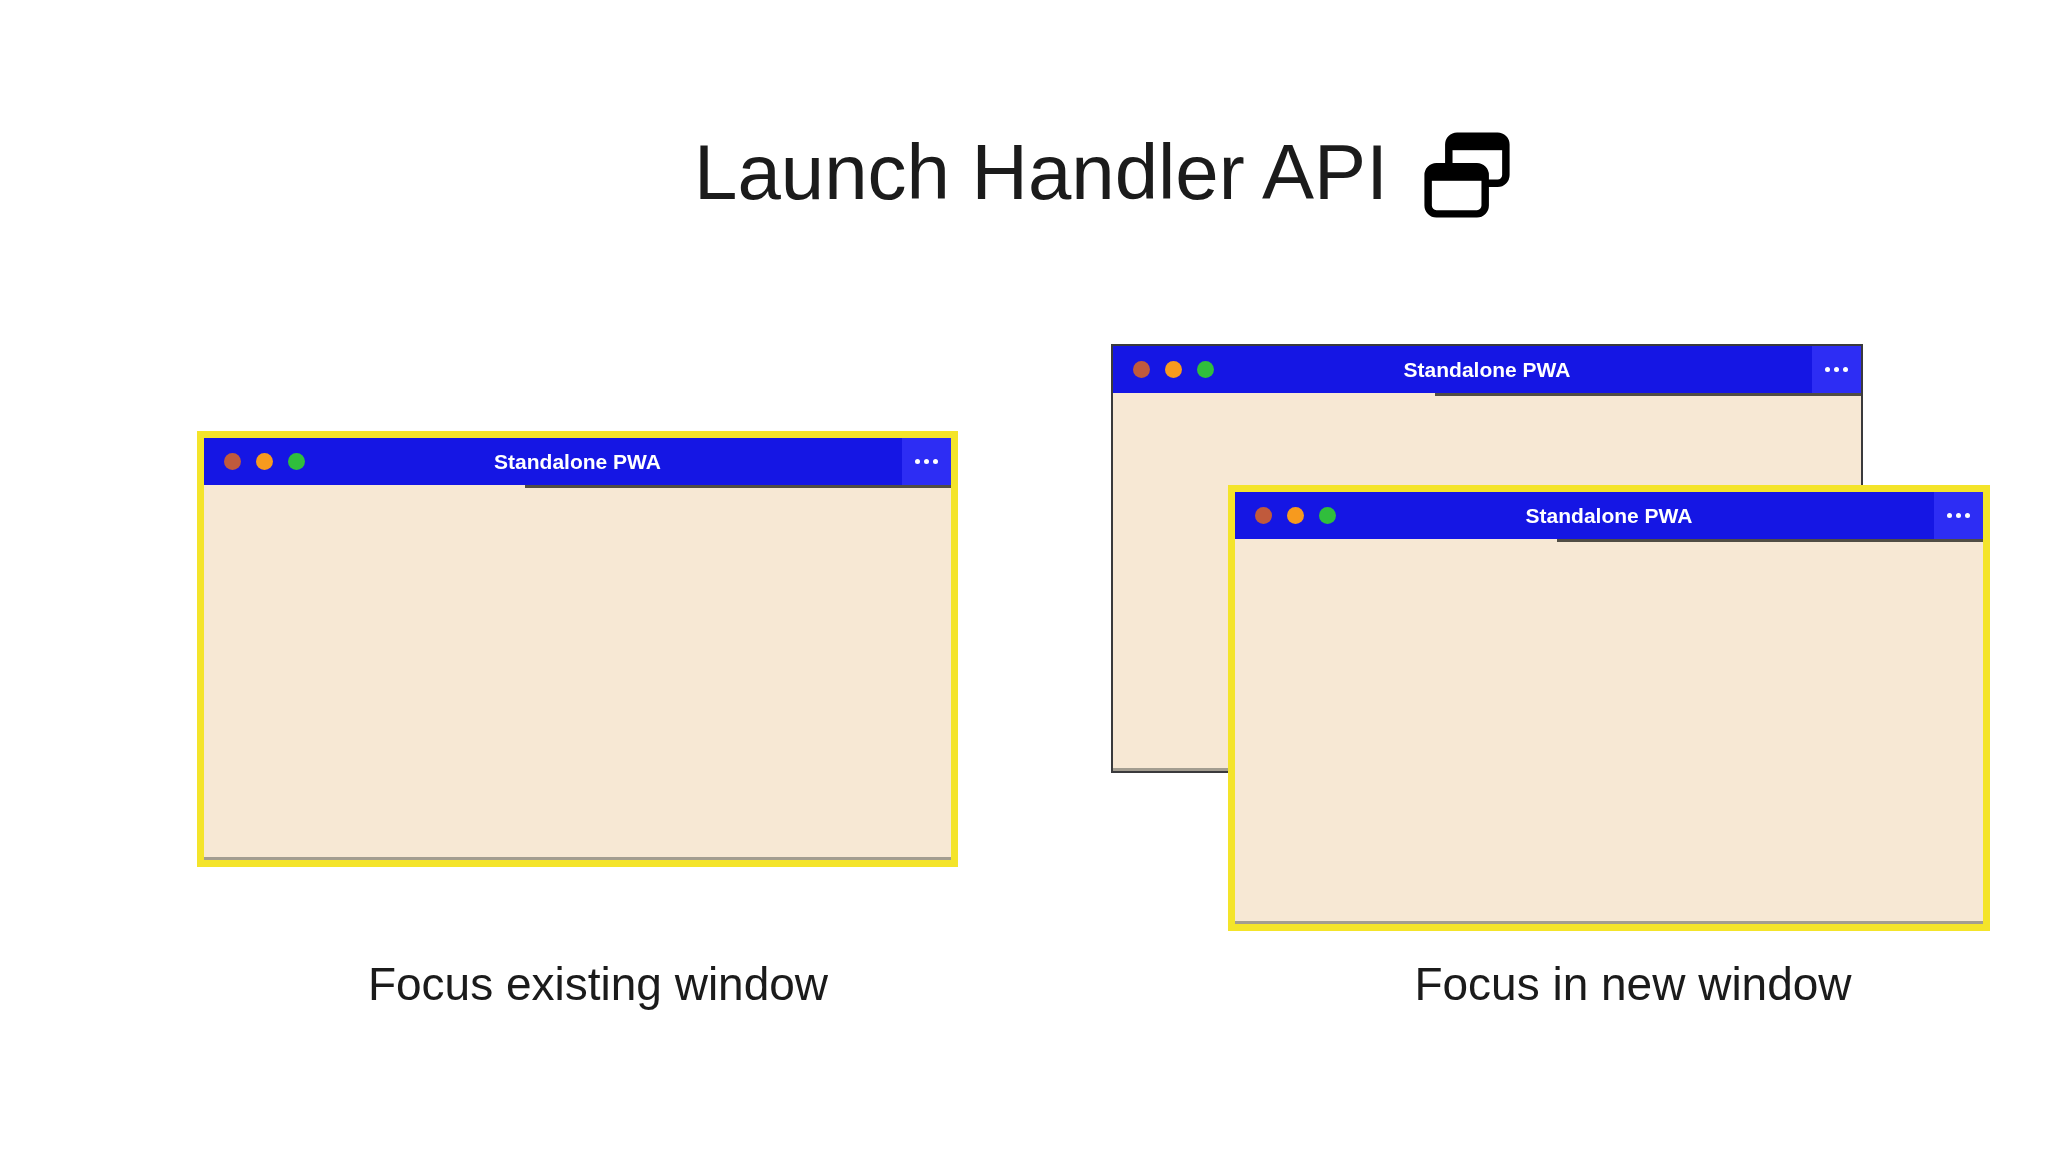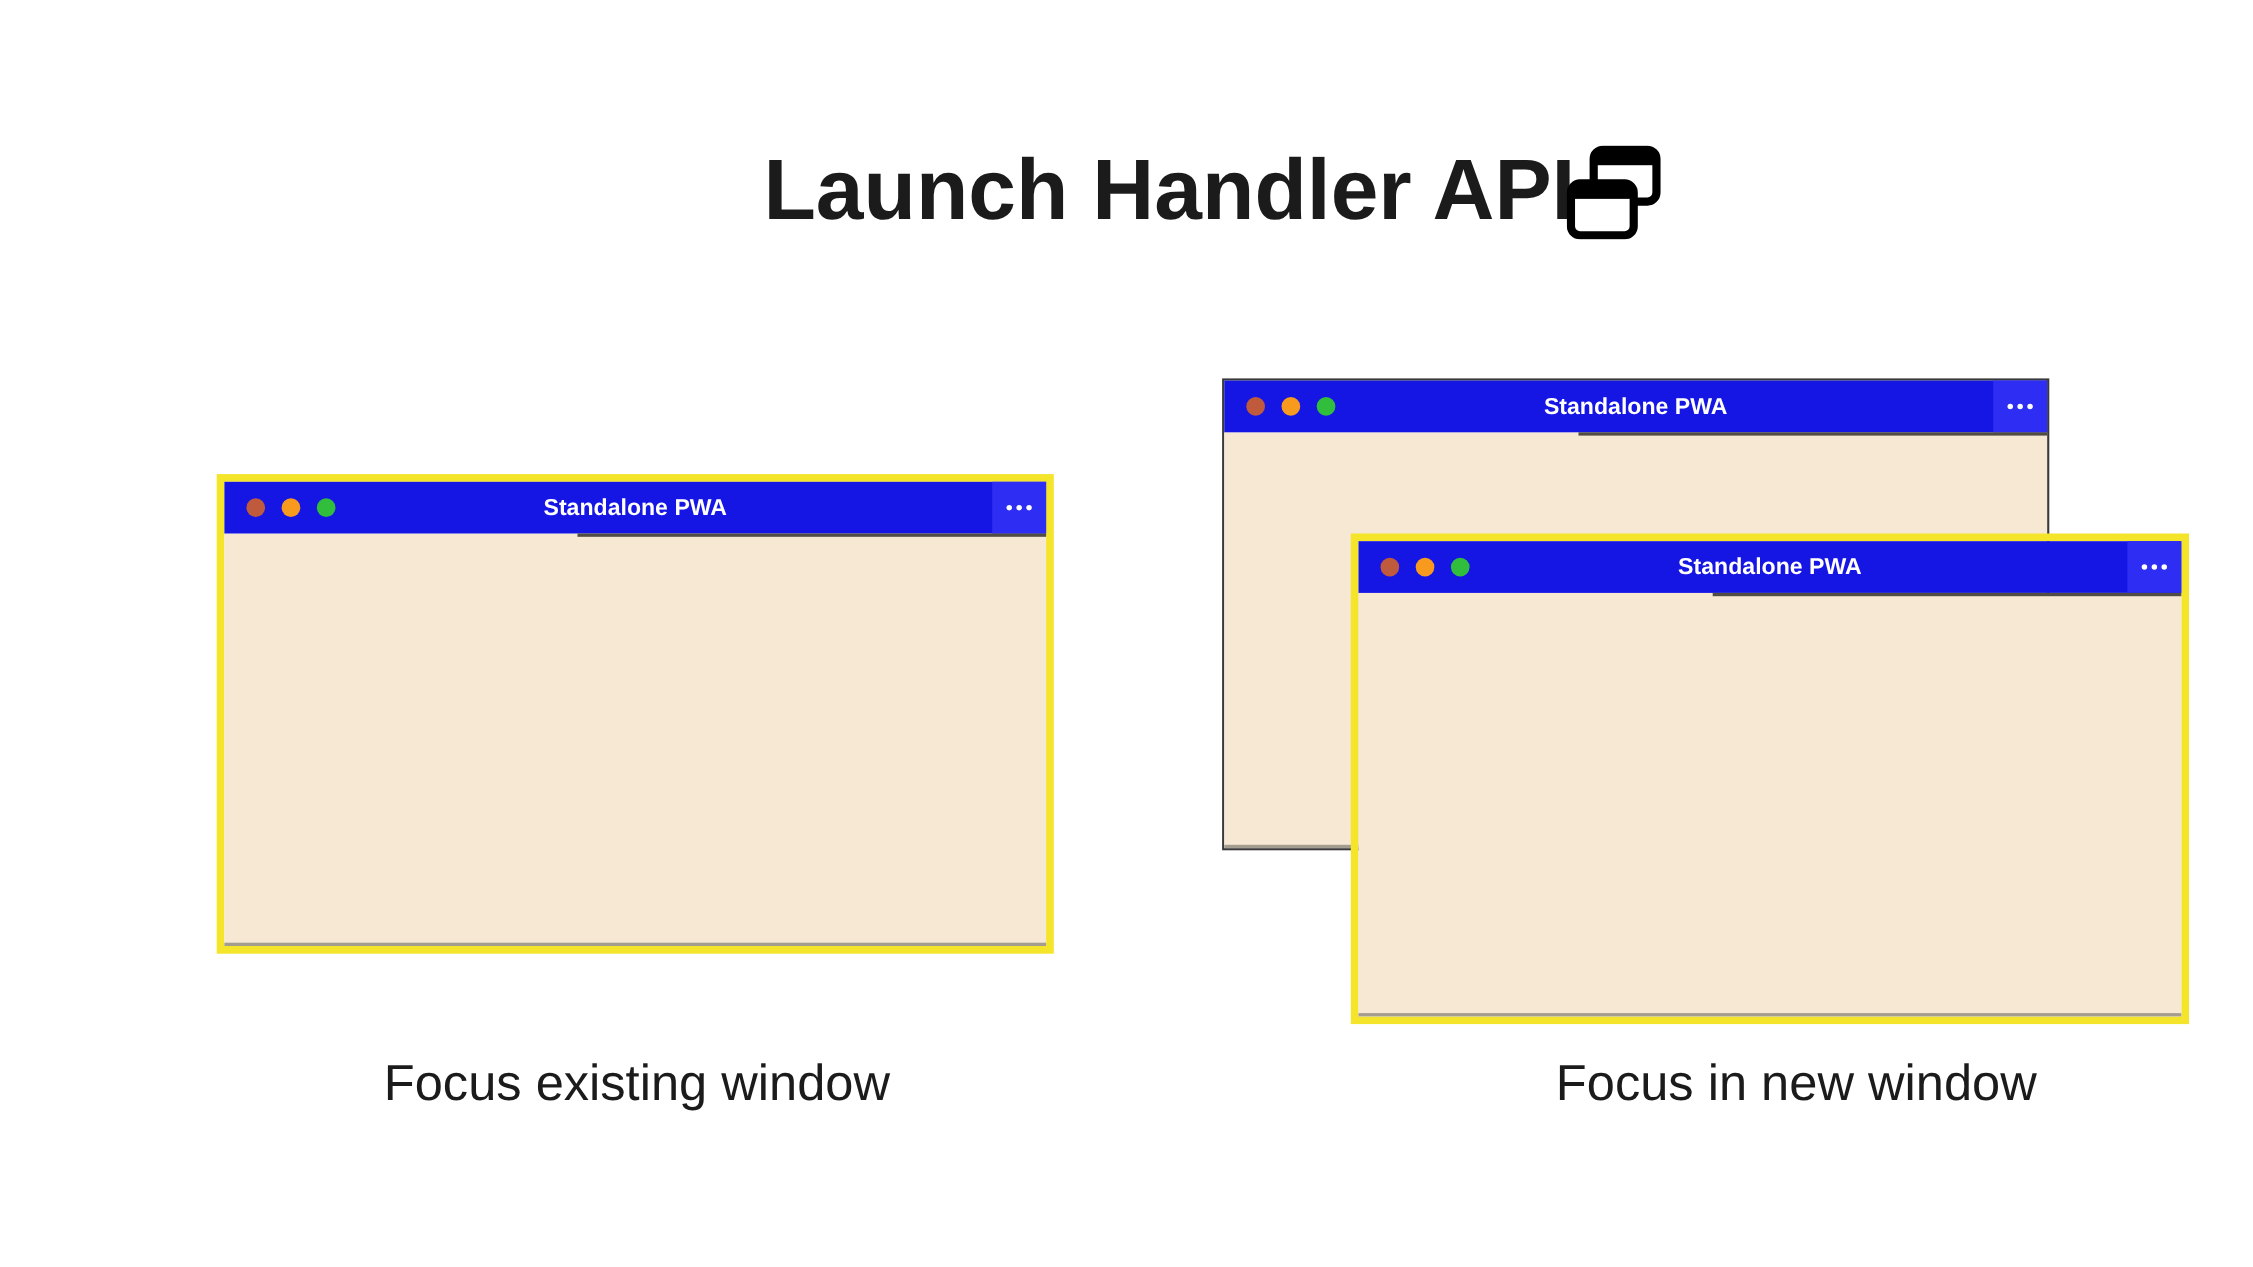--- a/index.html
+++ b/index.html
@@ -8,21 +8,21 @@
     width:2048px;height:1152px;
     background:#ffffff;
     font-family:"Liberation Sans", sans-serif;
     overflow:hidden;
   }
 
   
   .page-title{
     position:absolute;left:694px;top:133px;
     margin:0;
-    font-size:78px;font-weight:700;line-height:1;
+    font-size:78px;font-weight:400;line-height:1;
     color:var(--text-dark,#1b1b1b);
     letter-spacing:0;
     white-space:nowrap;
   }
   .title-icon{
     position:absolute;left:1424px;top:132px;
     width:86px;height:86px;display:block;
   }
 
   
@@ -79,21 +79,21 @@
   #win-back{z-index:1;}
   #win-front{z-index:2;}
 
   
   .caption{
     position:absolute;top:958px;
     font-size:46px;font-weight:400;line-height:1.15;
     color:var(--text-dark,#1b1b1b);
     text-align:center;white-space:nowrap;
   }
-  #caption-left{left:195px;width:768px;}
+  #caption-left{left:214px;width:768px;}
   #caption-right{left:1233px;width:800px;}
 </style>
 </head>
 <body>
 
 <div class="stage">
 
   <h1 class="page-title">Launch Handler API</h1>
   <span class="title-icon">
     <svg viewBox="0 0 104 104" width="86" height="86" aria-hidden="true">

